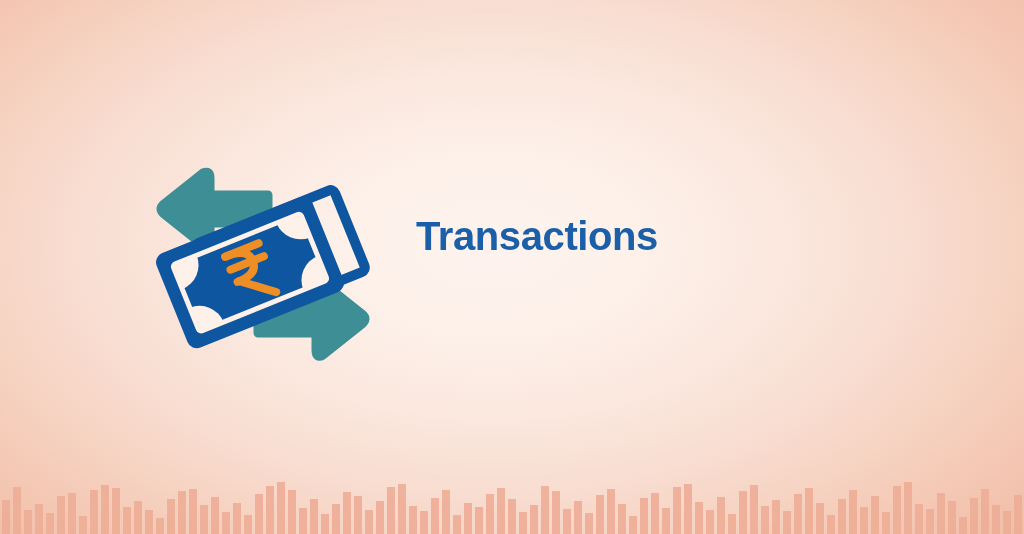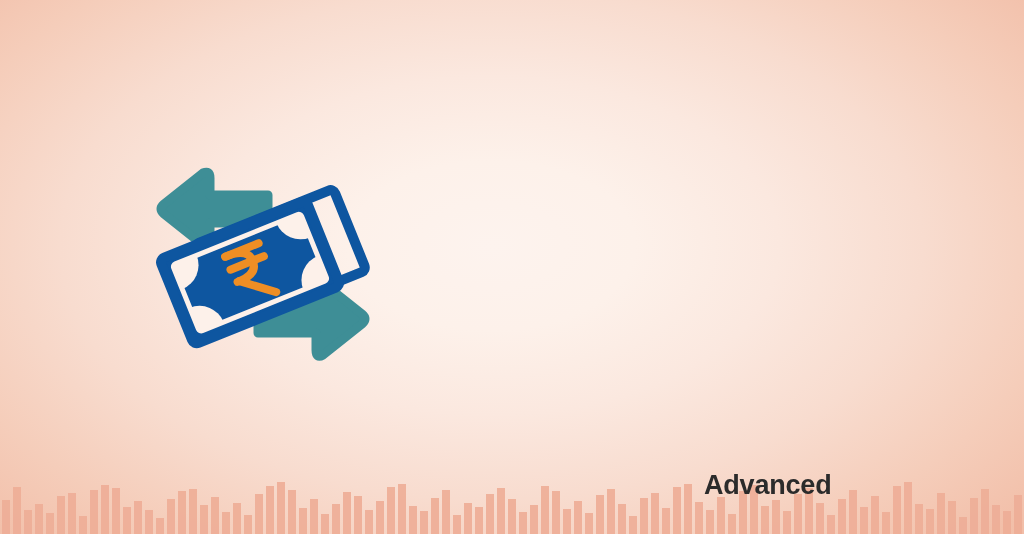--- a/index.html
+++ b/index.html
@@ -216,17 +216,17 @@
           <line x1="88" y1="100" x2="124" y2="100"></line>
           <line x1="88" y1="114" x2="124" y2="114"></line>
           <path d="M88 100 Q112 100 112 114 Q112 128 92 128 L90 128"></path>
           <path d="M92 128 L122 152"></path>
         </g>
       </g>
     </svg>
   </div>
 
   <h1 id="headline">
+    <span class="line">Transactions</span>
   </h1>
 
-  <div id="level">Advanced</div>
 
 </div>
 
 </body></html>

